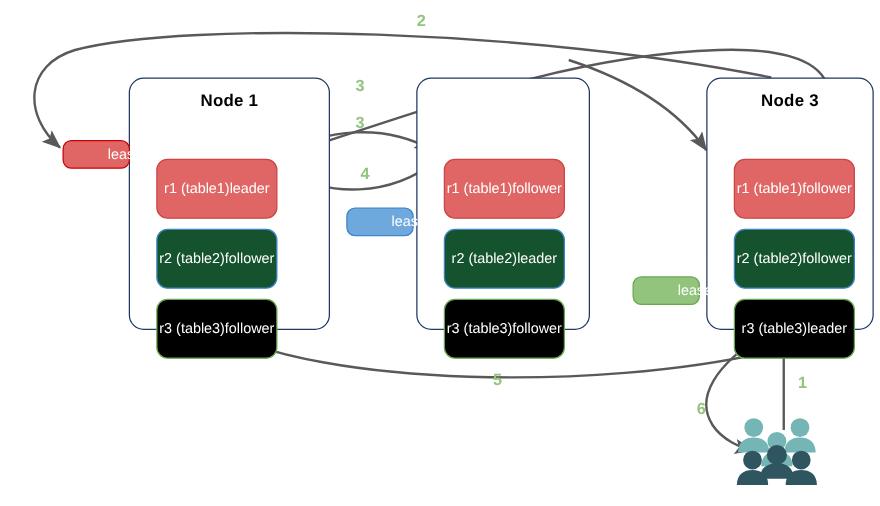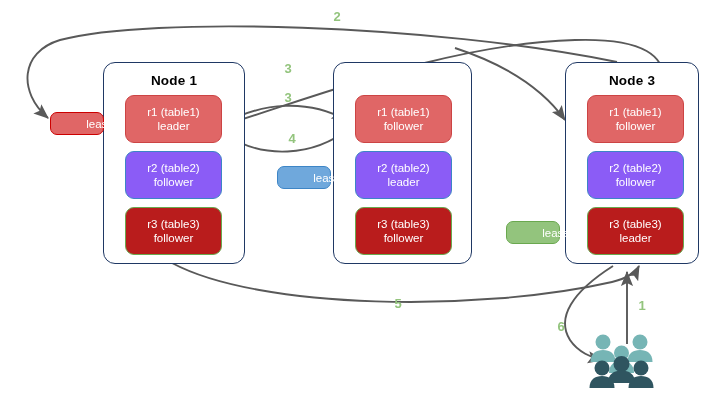--- a/index.html
+++ b/index.html
@@ -40,32 +40,33 @@
     font-size: 13.5px;
     font-weight: bold;
     color: #000000;
     letter-spacing: 0.2px;
   }
   .replica {
     position: absolute;
     box-sizing: border-box;
     border-radius: 9px;
     display: flex;
-    flex-direction: column;
+    flex-direction: row;
     align-items: center;
     justify-content: center;
     color: #ffffff;
     font-size: 11.5px;
     line-height: 14px;
     text-align: right;
+    margin-top: 32px;
   }
   .replica .ln2 { display: block; }
   .rep-red   { background: #e06666; border: 1.6px solid #cc4444; }
-  .rep-blue  { background: #8b5cf6; border: 1.6px solid #3d85c6; }
-  .rep-green { background: #b91c1c; border: 1.6px solid #6aa84f; }
+  .rep-blue  { background: #14532d; border: 1.6px solid #3d85c6; }
+  .rep-green { background: #000000; border: 1.6px solid #6aa84f; }
 
   .lease {
     position: absolute;
     box-sizing: border-box;
     border-radius: 7px;
     display: flex;
     align-items: center;
     justify-content: center;
     color: #ffffff;
     font-size: 11.5px;
@@ -112,21 +113,21 @@
 
     <path d="M 350,128 C 312,158 262,158 228,136" fill="none" stroke="#595959" stroke-width="1.9" marker-end="url(#ah)"></path>
 
     <path d="M 172,263 C 260,310 480,312 612,282 C 628,278 636,272 639,266" fill="none" stroke="#595959" stroke-width="1.9" marker-end="url(#ah)"></path>
 
     <path d="M 627,344 L 627,272" fill="none" stroke="#595959" stroke-width="1.9" marker-end="url(#ah)"></path>
 
     <path d="M 613,266 C 572,292 556,318 570,340 C 578,352 592,358 602,360" fill="none" stroke="#595959" stroke-width="1.9" marker-end="url(#ah)"></path>
   </svg>
 
-  <div class="node-box" style="left:103px; top:62px; width:142px; height:202px;">
+  <div class="node-box" style="left:103px; top:62px; width:161px; height:202px;">
     <div class="node-title">Node 1</div>
 
     <div class="replica rep-red" style="left:21px; top:32px; width:97px; height:48px;">
       <span>r1 (table1)</span>
       <span class="ln2">leader</span>
     </div>
     <div class="replica rep-blue" style="left:21px; top:88px; width:97px; height:48px;">
       <span>r2 (table2)</span>
       <span class="ln2">follower</span>
     </div>

